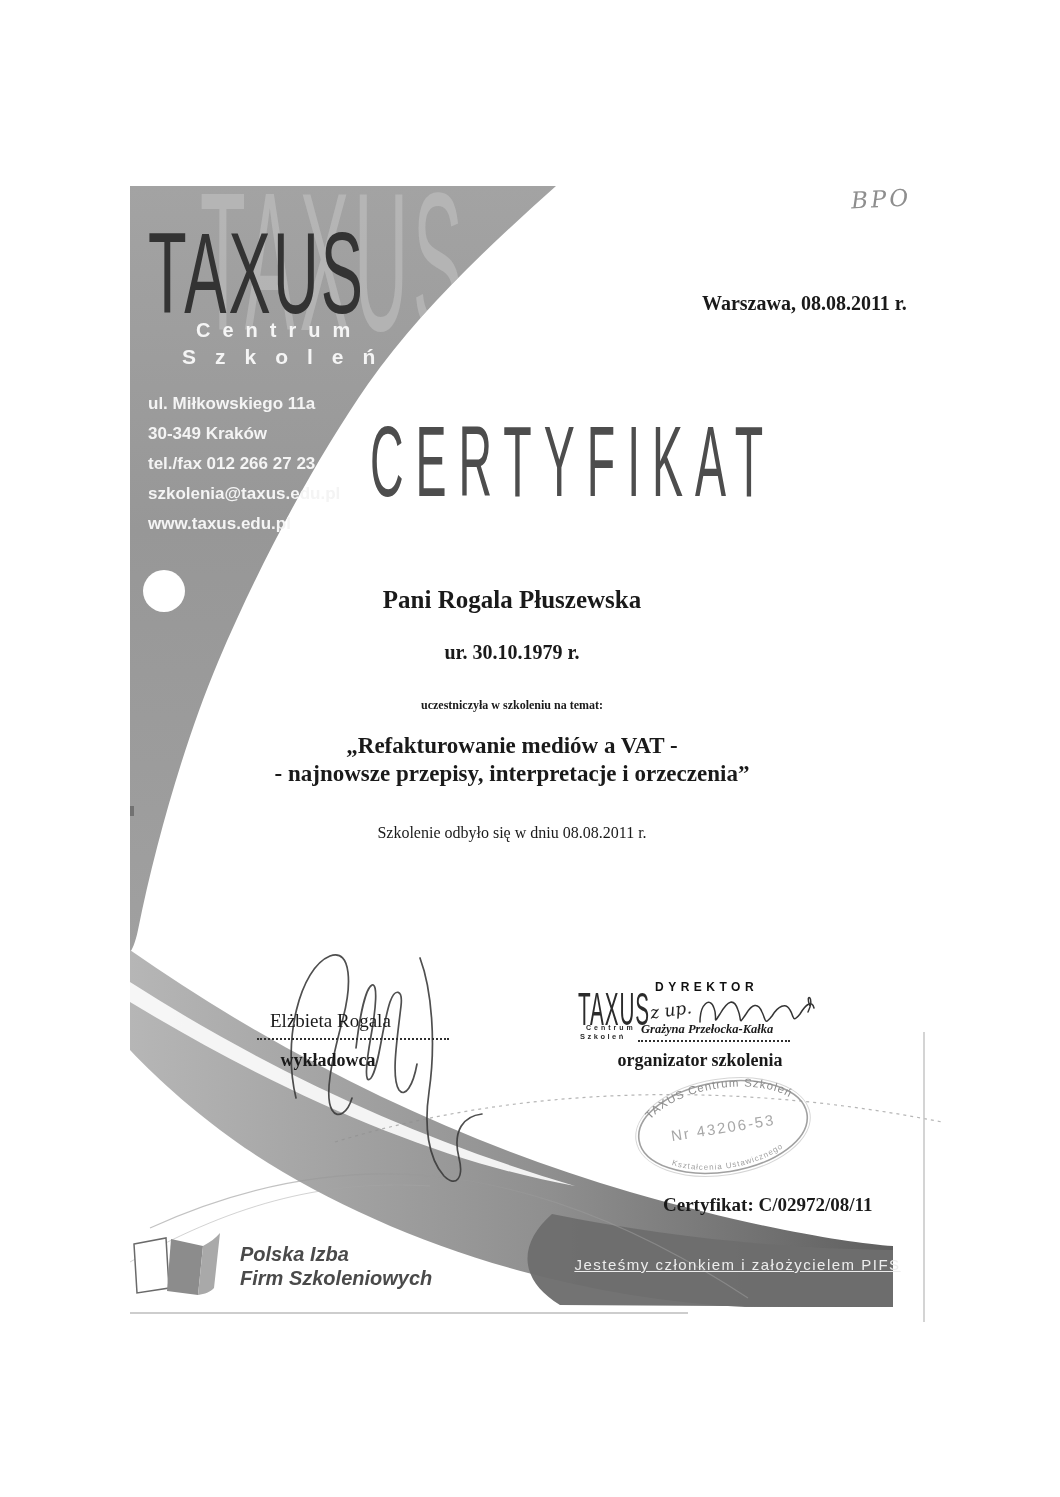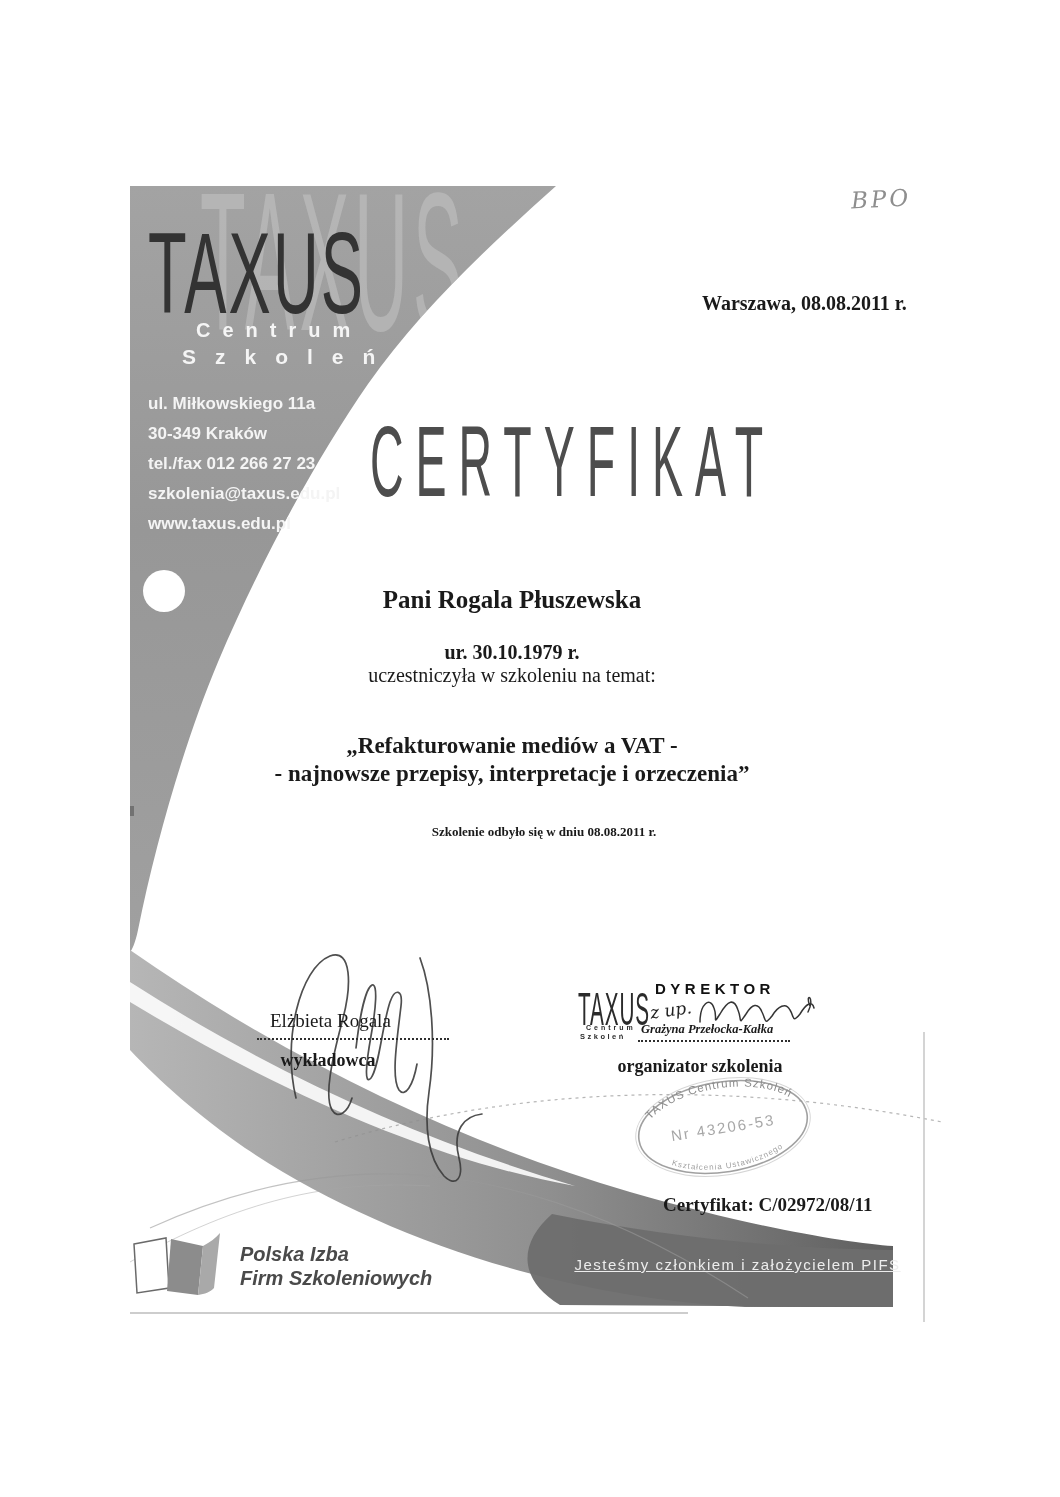--- a/index.html
+++ b/index.html
@@ -118,40 +118,40 @@
   </div>
 
   <div class="abs hand" style="left:851px;top:186px;font-size:23px;letter-spacing:3px;color:#8e8e8e;transform:rotate(-3deg);">BPO</div>
 
   <div class="abs serif" style="left:663px;top:292px;font-size:20px;font-weight:600;margin-left:39px;">Warszawa, 08.08.2011 r.</div>
 
   <div class="abs sans" id="cert-title">CERTYFIKAT</div>
 
   <div class="abs serif center-col" style="top:586px;font-size:25px;font-weight:700;">Pani Rogala Płuszewska</div>
   <div class="abs serif center-col" style="top:641px;font-size:20px;font-weight:600;">ur. 30.10.1979 r.</div>
-  <div class="abs serif center-col" style="top:664px;font-size:20px;font-weight:400;">uczestniczyła w szkoleniu na temat:</div>
+  <div class="abs serif center-col" style="top:698px;font-size:12px;font-weight:700;">uczestniczyła w szkoleniu na temat:</div>
 
   <div class="abs serif center-col" style="top:733px;font-size:23px;font-weight:700;">„Refakturowanie mediów a VAT -</div>
   <div class="abs serif center-col" style="top:761px;font-size:23px;font-weight:700;">- najnowsze przepisy, interpretacje i orzeczenia”</div>
 
-  <div class="abs serif center-col" style="top:824px;font-size:13px;font-weight:700;padding-left:32px;">Szkolenie odbyło się w dniu 08.08.2011 r.</div>
+  <div class="abs serif center-col" style="top:824px;font-size:16px;font-weight:400;">Szkolenie odbyło się w dniu 08.08.2011 r.</div>
 
   <div class="abs serif" style="left:270px;top:1010px;font-size:19px;text-align:right;">Elżbieta Rogala</div>
   <div class="abs dotted" style="left:257px;top:1038px;width:192px;"></div>
   <div class="abs serif" style="left:268px;top:1050px;width:120px;text-align:center;font-size:18px;font-weight:700;">wykładowca</div>
 
   <div class="abs sans" id="mini-taxus">TAXUS</div>
   <div class="abs sans mini-sub" style="left:586px;top:1024px;font-size:7px;letter-spacing:3px;">Centrum</div>
   <div class="abs sans mini-sub" style="left:580px;top:1033px;font-size:7.5px;letter-spacing:2.5px;">Szkoleń</div>
 
-  <div class="abs sans" style="left:655px;top:980px;font-size:15px;letter-spacing:4.5px;font-weight:600;color:#111;">DYREKTOR</div>
+  <div class="abs sans" style="left:655px;top:980px;font-size:12px;letter-spacing:4.5px;font-weight:600;color:#111;">DYREKTOR</div>
   <div class="abs hand" style="left:650px;top:1000px;font-size:17px;color:#222;transform:rotate(-8deg);">z up.</div>
   <div class="abs serif" style="left:641px;top:1022px;font-size:12.5px;font-style:italic;font-weight:600;color:#1a1a1a;">Grażyna Przełocka-Kałka</div>
   <div class="abs dotted" style="left:638px;top:1040px;width:152px;"></div>
-  <div class="abs serif" style="left:600px;top:1050px;width:200px;text-align:center;font-size:18px;font-weight:600;margin-top:6px;">organizator szkolenia</div>
+  <div class="abs serif" style="left:600px;top:1050px;width:200px;text-align:center;font-size:18px;font-weight:600;">organizator szkolenia</div>
 
   <div class="abs serif" style="left:663px;top:1194px;font-size:19px;font-weight:700;">Certyfikat: C/02972/08/11</div>
 
   <div class="abs sans" style="left:240px;top:1242px;font-size:20px;font-weight:700;font-style:italic;color:#4a4a4a;line-height:24px;">
     <div>Polska Izba</div>
     <div>Firm Szkoleniowych</div>
   </div>
 
   <div class="abs sans" id="strip-text">Jesteśmy członkiem i założycielem PIFS</div>
 

